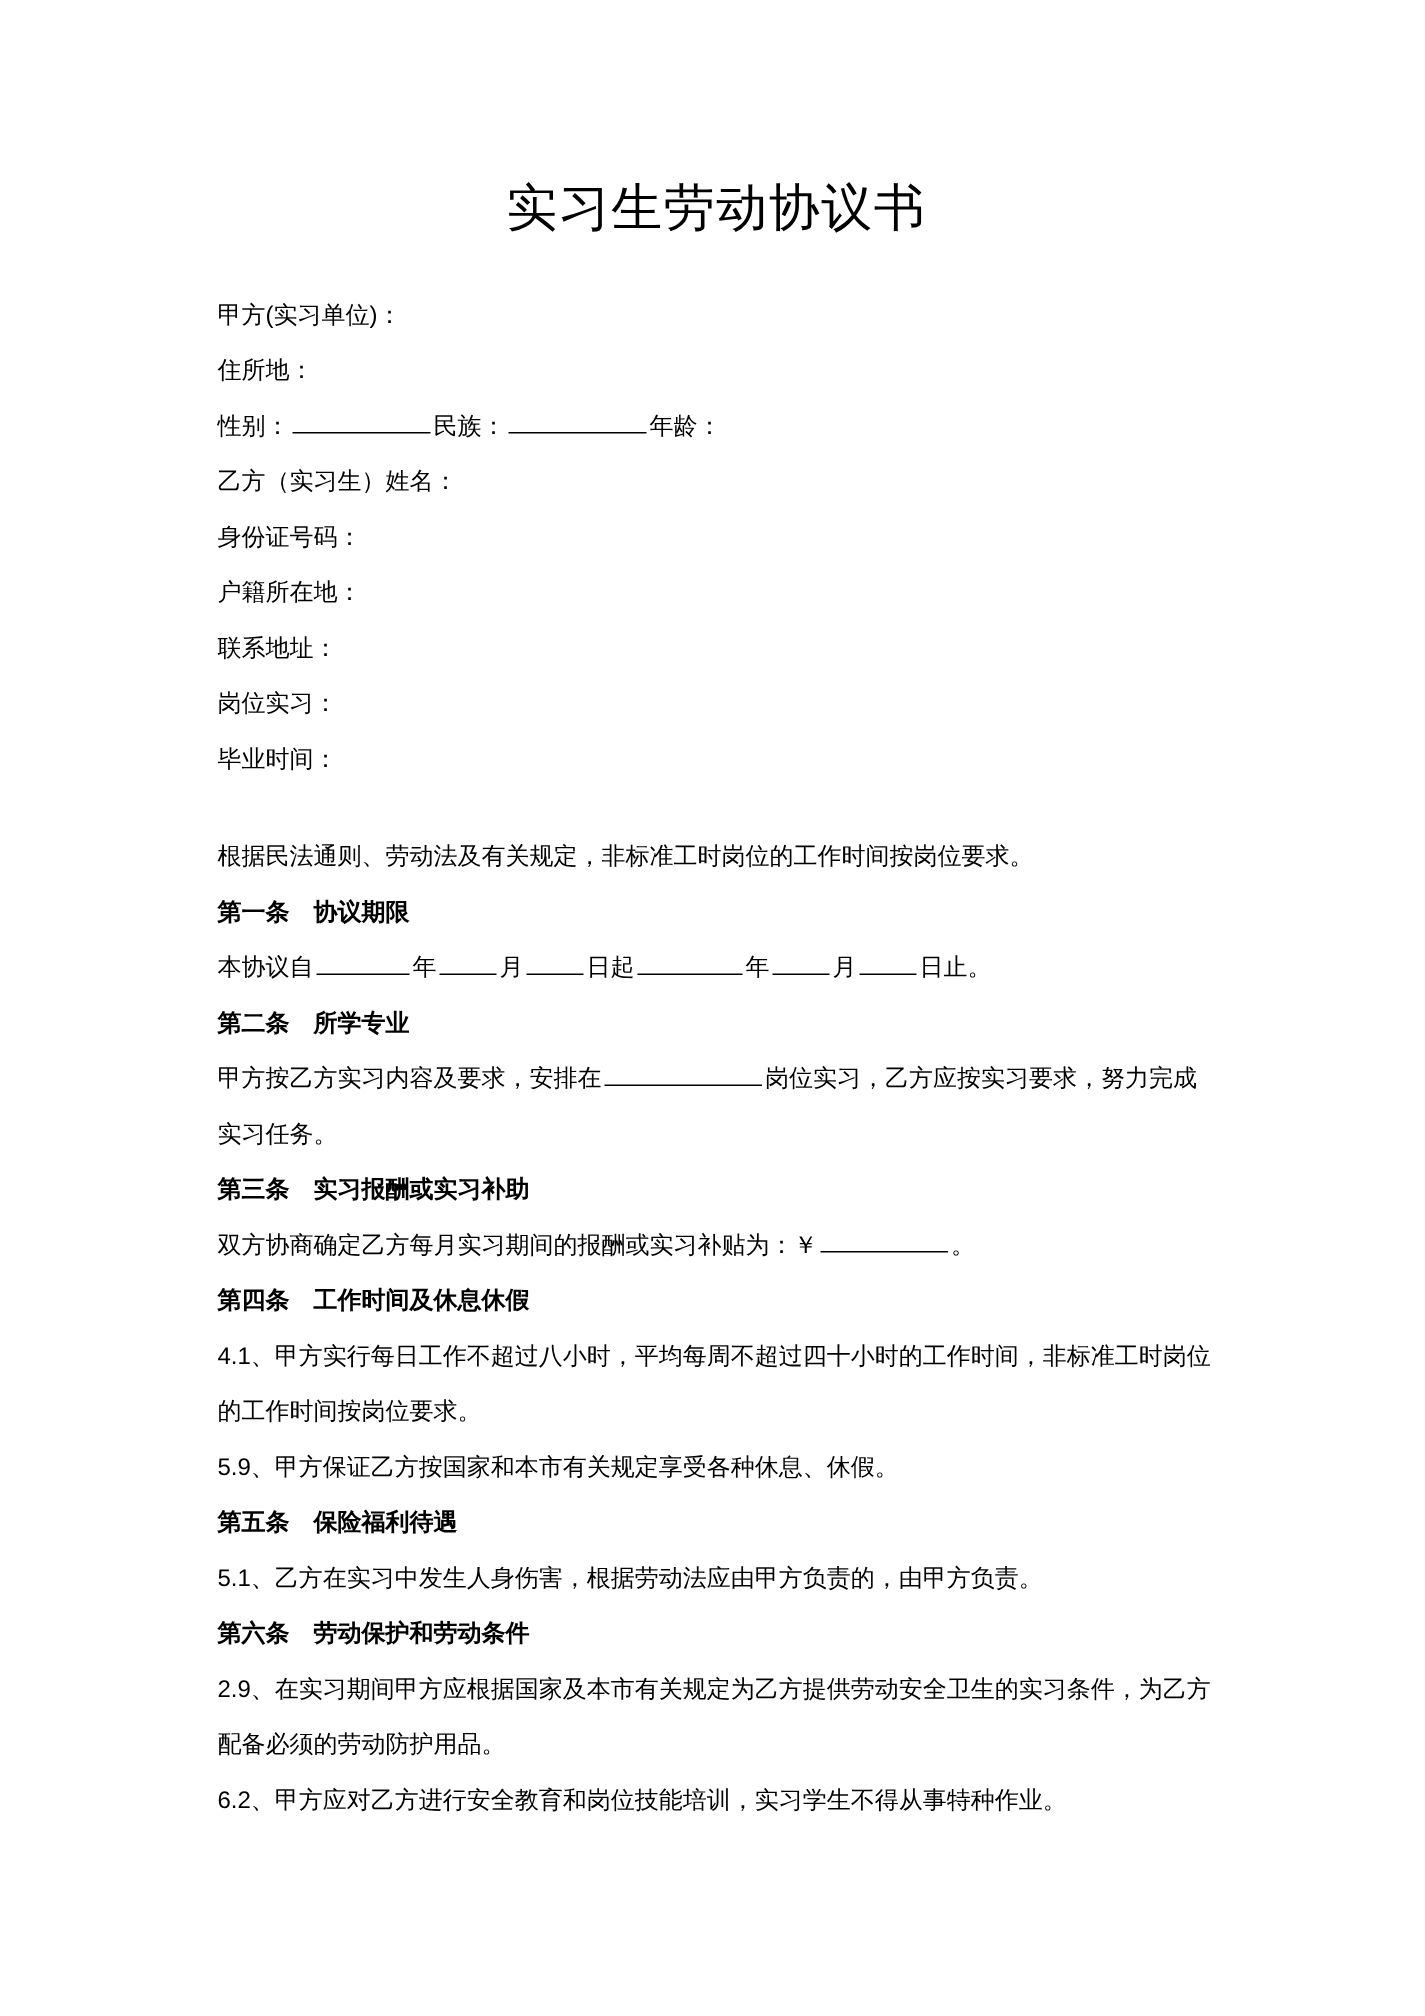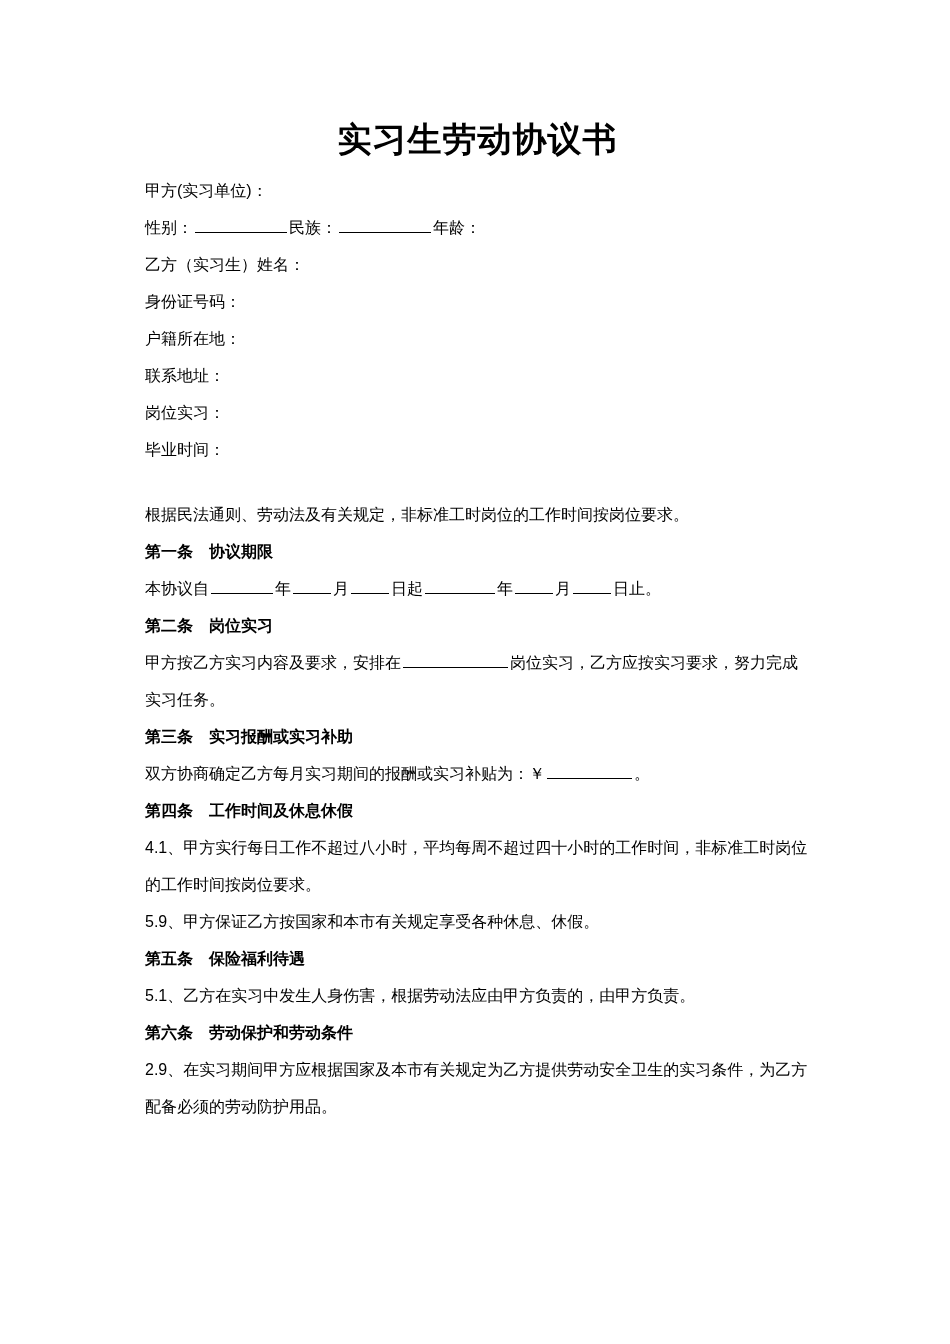--- a/index.html
+++ b/index.html
@@ -13,25 +13,25 @@
     overflow: hidden;
   }
   .page {
     width: 950px;
     height: 1344px;
     background: #ffffff;
     padding: 118px 140px 0 145px;
   }
   .doc-title {
     font-size: 34px;
-    font-weight: bold;
+    font-weight: normal;
     text-align: center;
     letter-spacing: 1px;
     line-height: 42px;
-    margin-bottom: 12px;
+    margin-bottom: 32px;
     white-space: nowrap;
   }
   .para {
     font-size: 16px;
     line-height: 37px;
     white-space: pre-wrap;
     word-break: break-all;
   }
   .para.heading {
     font-weight: bold;
@@ -47,36 +47,38 @@
     margin: 0 2px;
   }
 </style>
 </head>
 <body>
 
 <div class="page">
   <h1 class="doc-title">实习生劳动协议书</h1>
   <div>
       <div class="para text"><span>甲方(实习单位)：</span></div>
+      <div class="para text"><span>住所地：</span></div>
       <div class="para text"><span>性别：</span><span class="blank" style="width: 92px;"></span><span>民族：</span><span class="blank" style="width: 92px;"></span><span>年龄：</span></div>
       <div class="para text"><span>乙方（实习生）姓名：</span></div>
       <div class="para text"><span>身份证号码：</span></div>
       <div class="para text"><span>户籍所在地：</span></div>
       <div class="para text"><span>联系地址：</span></div>
       <div class="para text"><span>岗位实习：</span></div>
       <div class="para text"><span>毕业时间：</span></div>
       <div class="para spacer"></div>
       <div class="para text"><span>根据民法通则、劳动法及有关规定，非标准工时岗位的工作时间按岗位要求。</span></div>
       <div class="para heading"><span>第一条　协议期限</span></div>
       <div class="para text"><span>本协议自</span><span class="blank" style="width: 62px;"></span><span>年</span><span class="blank" style="width: 38px;"></span><span>月</span><span class="blank" style="width: 38px;"></span><span>日起</span><span class="blank" style="width: 70px;"></span><span>年</span><span class="blank" style="width: 38px;"></span><span>月</span><span class="blank" style="width: 38px;"></span><span>日止。</span></div>
-      <div class="para heading"><span>第二条　岗位实习</span></div>
+      <div class="para heading"><span>第二条　所学专业</span></div>
       <div class="para text"><span>甲方按乙方实习内容及要求，安排在</span><span class="blank" style="width: 105px;"></span><span>岗位实习，乙方应按实习要求，努力完成实习任务。</span></div>
       <div class="para heading"><span>第三条　实习报酬或实习补助</span></div>
       <div class="para text"><span>双方协商确定乙方每月实习期间的报酬或实习补贴为：￥</span><span class="blank" style="width: 85px;"></span><span>。</span></div>
       <div class="para heading"><span>第四条　工作时间及休息休假</span></div>
       <div class="para text"><span>4.1、甲方实行每日工作不超过八小时，平均每周不超过四十小时的工作时间，非标准工时岗位的工作时间按岗位要求。</span></div>
       <div class="para text"><span>5.9、甲方保证乙方按国家和本市有关规定享受各种休息、休假。</span></div>
       <div class="para heading"><span>第五条　保险福利待遇</span></div>
       <div class="para text"><span>5.1、乙方在实习中发生人身伤害，根据劳动法应由甲方负责的，由甲方负责。</span></div>
       <div class="para heading"><span>第六条　劳动保护和劳动条件</span></div>
       <div class="para text"><span>2.9、在实习期间甲方应根据国家及本市有关规定为乙方提供劳动安全卫生的实习条件，为乙方配备必须的劳动防护用品。</span></div>
+      <div class="para text"><span>6.2、甲方应对乙方进行安全教育和岗位技能培训，实习学生不得从事特种作业。</span></div>
     </div>
 </div>
 
 </body></html>

